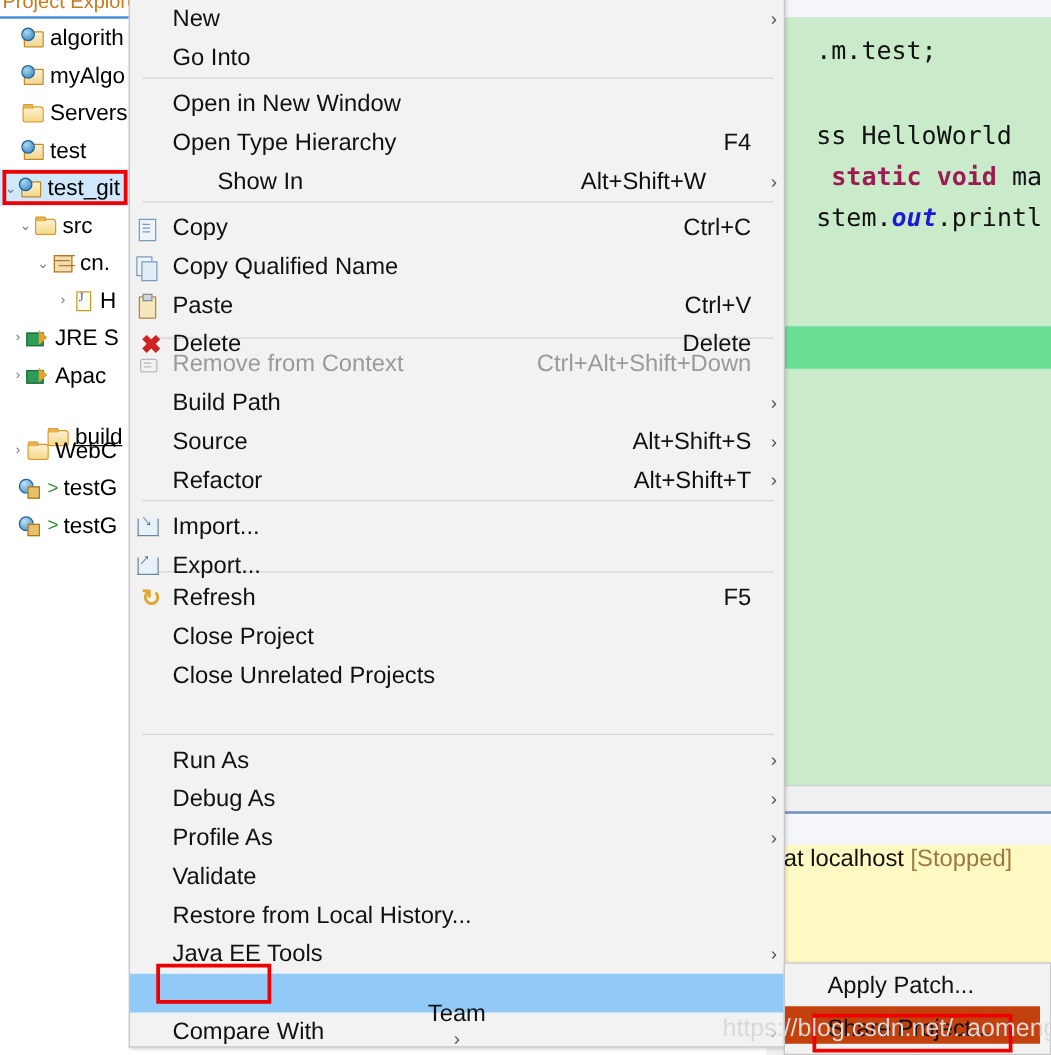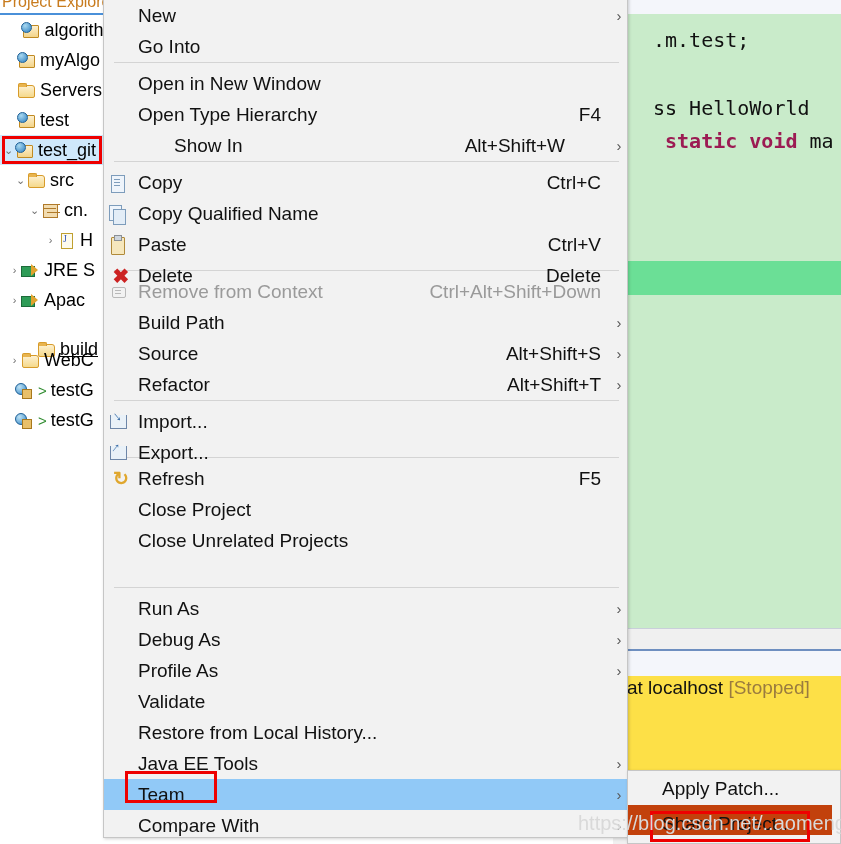--- a/index.html
+++ b/index.html
@@ -155,21 +155,21 @@
   }
 
   
   #console-tabstrip {
     position:absolute; left:0; top:649px; width:228px; height:27px;
     background:#f4f6fb; border-top:2px solid #6e8fc0;
     border-bottom:1px solid #c9cfda;
   }
   #console-body {
     position:absolute; left:0; top:676px; width:228px; height:152px;
-    background:#fde047; border-left:14px solid #f0f0f0;
+    background:#fef9c3; border-left:14px solid #f0f0f0;
     box-sizing:border-box;
   }
   #console-row {
     position:absolute; left:0px; top:1px;
     font-size:19px; white-space:nowrap; color:#111;
   }
   #console-stopped { color:#9a7b3f; }
   #statusbar {
     position:absolute; left:0; top:828px; width:228px; height:16px;
     background:#f0f0f0; border-top:1px solid #c9cfda;
@@ -199,21 +199,21 @@
   .mi .mi-accel {
     flex:0 0 auto; margin-right:10px; color:#111; font-size:19px;
   }
   .mi .mi-arrow {
     flex:0 0 auto; width:16px; text-align:center;
     color:#555; font-size:15px;
   }
   .mi .mi-arrow.hidden { visibility:hidden; }
   .mi.disabled .mi-label,
   .mi.disabled .mi-accel { color:#9a9a9a; }
-  .mi.selected { background:#91c9f7; }
+  .mi.selected { background:#91c9f7;flex-direction:column; }
   .sep {
     position:absolute; left:10px; width:505px; height:1px;
     background:#d4d4d4;
   }
 
   
   .g-copy::before{content:"";position:absolute;left:7px;top:3px;width:12px;height:16px;
     background:#eef4fb;border:1px solid #7d9cbb;}
   .g-copy::after{content:"";position:absolute;left:10px;top:7px;width:6px;height:1px;
     background:#7d9cbb;box-shadow:0 3px 0 #7d9cbb,0 6px 0 #7d9cbb;}
@@ -285,21 +285,21 @@
 </head>
 <body>
 
 <div id="root">
 
   <div id="explorer">
     <div id="explorer-tabbar">
       <div id="explorer-tab-label">Project Explorer</div>
     </div>
     <div id="tree-container">
-        <div class="tree-row" style="top: 15px; justify-content: center;">
+        <div class="tree-row" style="top: 15px;">
           <div style="width: 4px; flex: 0 0 auto;"></div>
           <div class="tw hidden"></div>
           <div class="ico ico-proj"></div>
           <span class="tree-label">algorith</span>
         </div>
         <div class="tree-row" style="top: 45px;">
           <div style="width: 4px; flex: 0 0 auto;"></div>
           <div class="tw hidden"></div>
           <div class="ico ico-proj"></div>
           <span class="tree-label">myAlgo</span>
@@ -388,20 +388,21 @@
       <div class="gutter-tick" style="top:48px"></div>
       <div class="gutter-tick" style="top:84px"></div>
       <div class="gutter-tick" style="top:252px"></div>
       <div class="gutter-tick" style="top:332px"></div>
     </div>
     <div id="editor-body">
       <div id="code-hl-band"></div>
       <div class="code-line" style="top:10px">.m.test;</div>
       <div class="code-line" style="top:78px"><span>ss HelloWorld </span></div>
       <div class="code-line" style="top:111px"><span class="kw"> static void </span><span>ma</span></div>
+      <div class="code-line" style="top:144px"><span>stem.</span><span class="fld">out</span><span>.printl</span></div>
     </div>
     <div id="editor-bottom-strip"></div>
 
     <div id="console-tabstrip"></div>
     <div id="console-body">
       <div id="console-row">
         <span>at localhost</span>
         <span id="console-stopped">[Stopped]</span>
       </div>
     </div>

